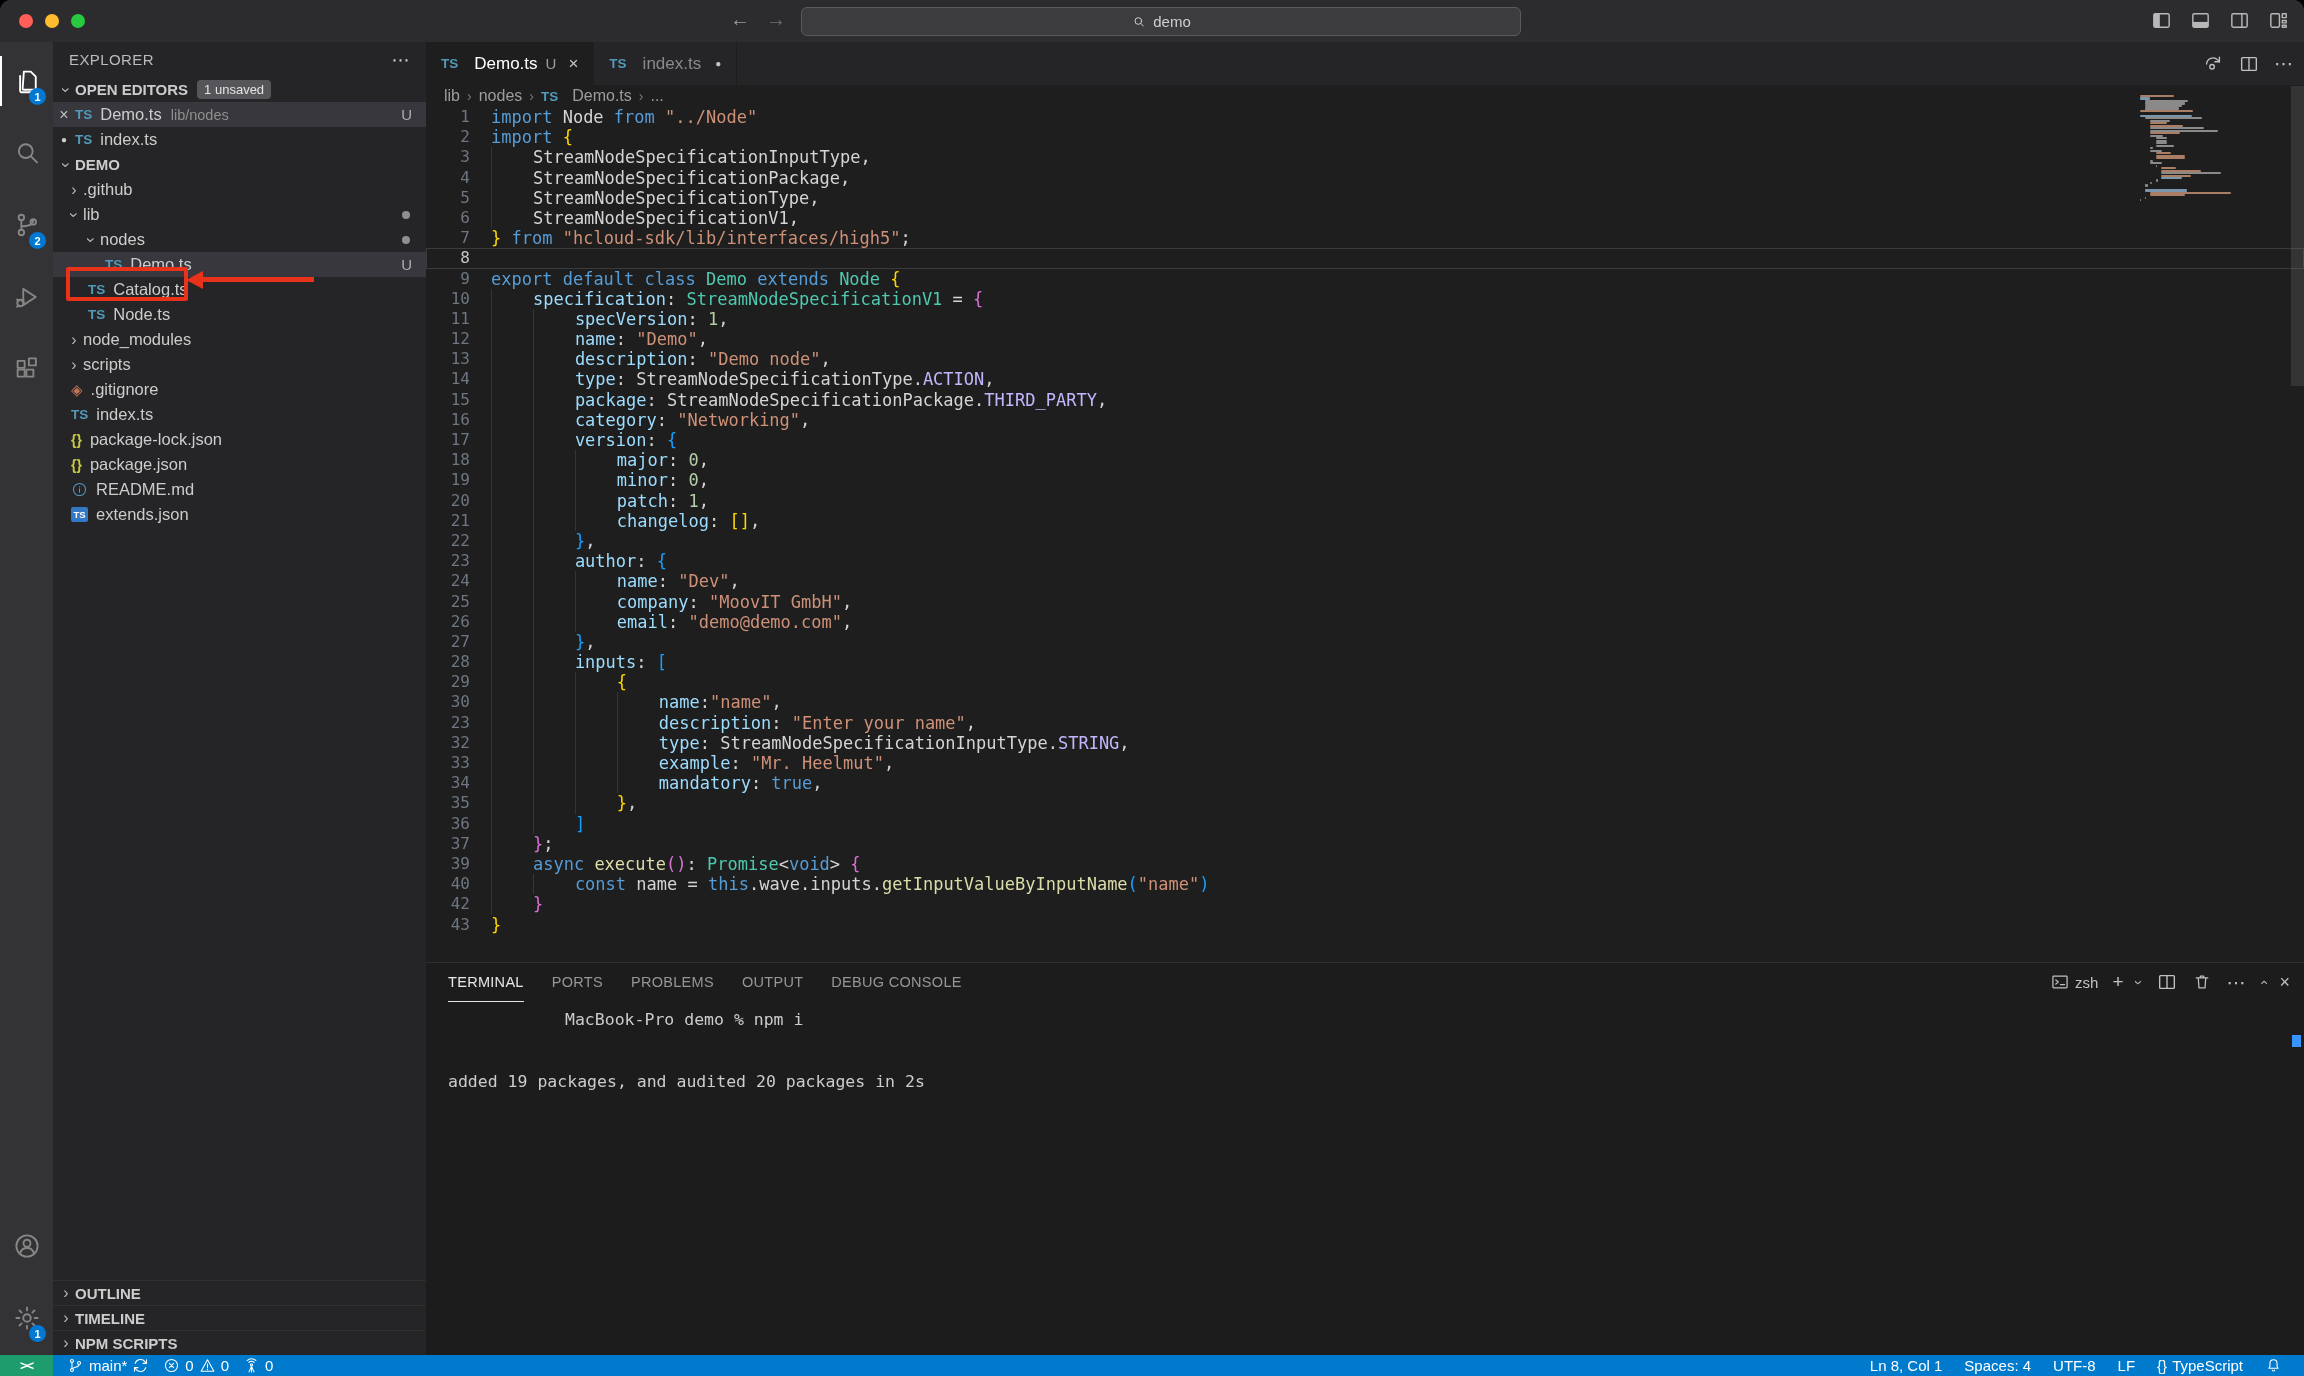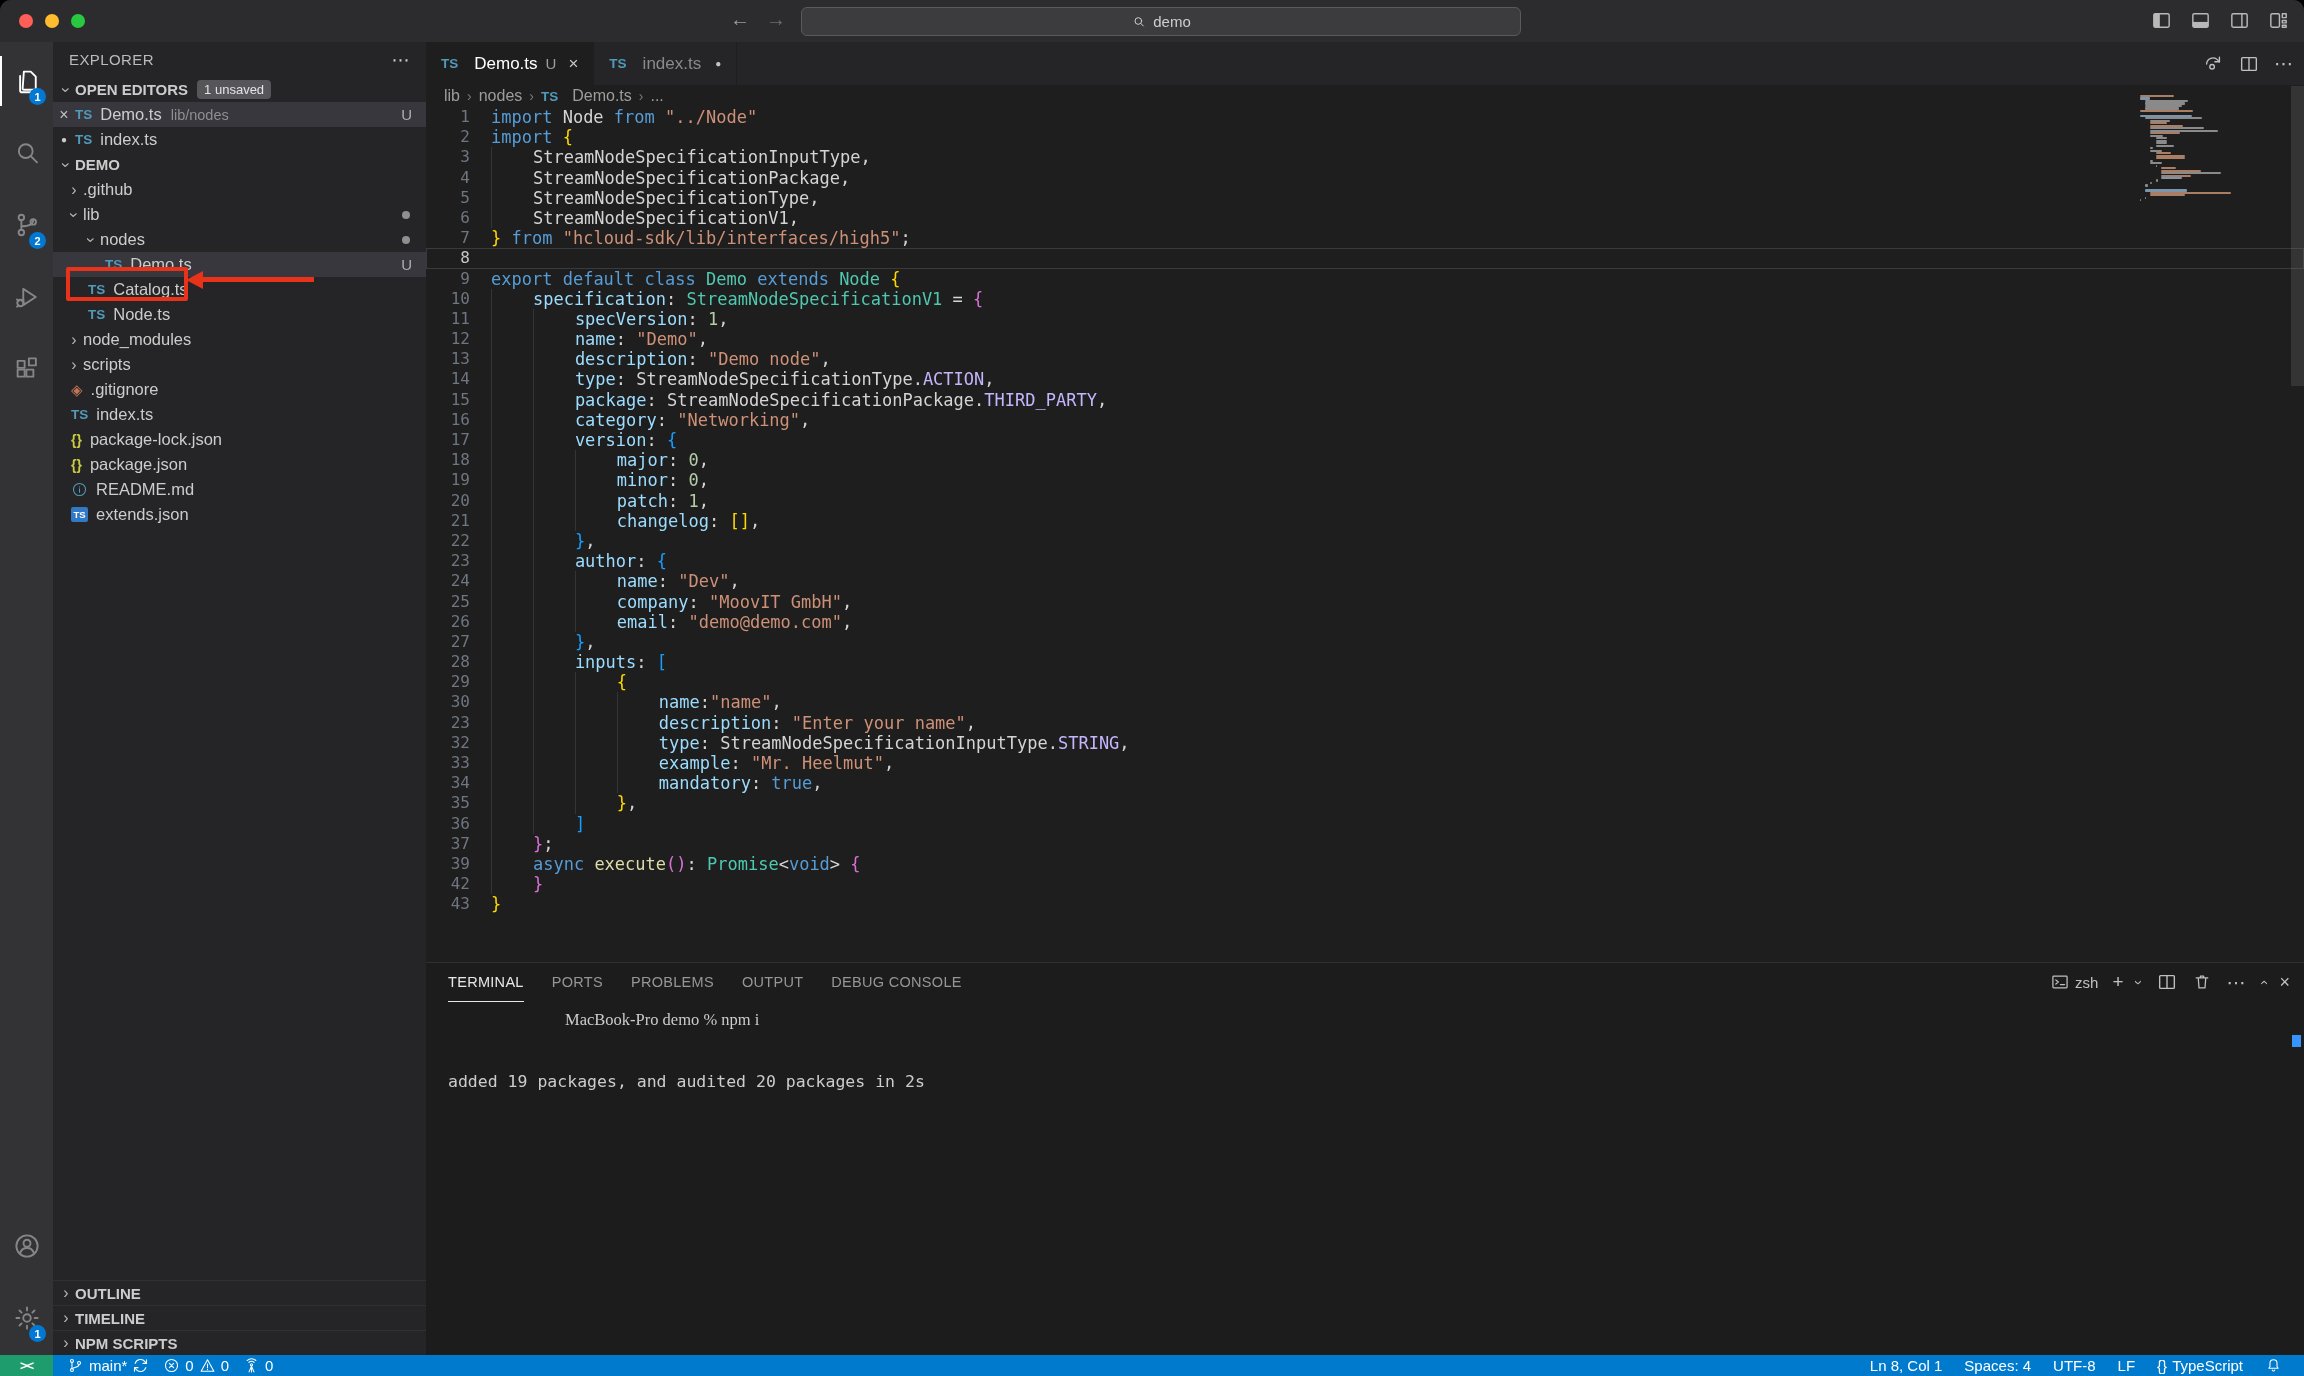--- a/index.html
+++ b/index.html
@@ -79,21 +79,21 @@
   .mm-line{height:2.1px;margin-bottom:.4px;border-radius:1px;}
   .scrollbar{position:absolute;right:0;top:44px;width:13px;height:300px;background:rgba(121,121,121,0.25);}
   
   .terminal{position:absolute;left:0;right:0;bottom:0;height:392px;background:#1c1c1c;border-top:1px solid #2f2f30;}
   .term-header{height:38px;display:flex;align-items:center;padding-left:22px;position:relative;}
   .term-tab{font-size:14.5px;color:#969696;margin-right:28px;letter-spacing:.3px;height:38px;display:flex;align-items:center;}
   .term-tab.active{color:#e7e7e7;border-bottom:1px solid #e7e7e7;}
   .term-actions{position:absolute;right:14px;top:0;height:38px;display:flex;align-items:center;gap:14px;color:#c0c0c0;font-size:15px;}
   .term-body{font-family:"DejaVu Sans Mono","Liberation Mono",monospace;font-size:16.5px;color:#cccccc;padding:8px 0 0 22px;}
   .term-line{height:31px;line-height:22px;white-space:pre;}
-  .term-line.indented{padding-left:117px;font-family:Liberation Serif, serif;}
+  .term-line.indented{padding-left:117px;}
   .term-marker{position:absolute;right:3px;top:72px;width:9px;height:12px;background:#3794ff;}
   
   .statusbar{position:absolute;left:0;right:0;bottom:0;height:21px;background:#007acc;color:#ffffff;
     display:flex;align-items:center;font-size:15px;}
   .sb-remote{background:#1f9c6d;height:21px;width:53px;display:flex;align-items:center;justify-content:center;
     font-weight:bold;letter-spacing:-1px;font-size:13px;}
   .sb-item{display:flex;align-items:center;gap:5px;margin-left:14px;}
   .sb-right{margin-left:auto;display:flex;align-items:center;}
   .sb-right .sb-item{margin-left:0;margin-right:22px;}
   svg{display:block;}
@@ -403,20 +403,21 @@
           <div class="code-line"><span class="ln">29</span><span class="lc"><span class="ig"></span><span class="ig"></span><span class="ig"></span><span class="b1">{</span></span></div>
           <div class="code-line"><span class="ln">30</span><span class="lc"><span class="ig"></span><span class="ig"></span><span class="ig"></span><span class="ig"></span><span class="prop">name</span><span class="d">:</span><span class="str">"name"</span><span class="d">,</span></span></div>
           <div class="code-line"><span class="ln">23</span><span class="lc"><span class="ig"></span><span class="ig"></span><span class="ig"></span><span class="ig"></span><span class="prop">description</span><span class="d">: </span><span class="str">"Enter your name"</span><span class="d">,</span></span></div>
           <div class="code-line"><span class="ln">32</span><span class="lc"><span class="ig"></span><span class="ig"></span><span class="ig"></span><span class="ig"></span><span class="prop">type</span><span class="d">: StreamNodeSpecificationInputType.</span><span class="en">STRING</span><span class="d">,</span></span></div>
           <div class="code-line"><span class="ln">33</span><span class="lc"><span class="ig"></span><span class="ig"></span><span class="ig"></span><span class="ig"></span><span class="prop">example</span><span class="d">: </span><span class="str">"Mr. Heelmut"</span><span class="d">,</span></span></div>
           <div class="code-line"><span class="ln">34</span><span class="lc"><span class="ig"></span><span class="ig"></span><span class="ig"></span><span class="ig"></span><span class="prop">mandatory</span><span class="d">: </span><span class="kw">true</span><span class="d">,</span></span></div>
           <div class="code-line"><span class="ln">35</span><span class="lc"><span class="ig"></span><span class="ig"></span><span class="ig"></span><span class="b1">}</span><span class="d">,</span></span></div>
           <div class="code-line"><span class="ln">36</span><span class="lc"><span class="ig"></span><span class="ig"></span><span class="b3">]</span></span></div>
           <div class="code-line"><span class="ln">37</span><span class="lc"><span class="ig"></span><span class="b2">}</span><span class="d">;</span></span></div>
           <div class="code-line"><span class="ln">39</span><span class="lc"><span class="ig"></span><span class="kw">async</span><span class="d"> </span><span class="fn">execute</span><span class="b2">()</span><span class="d">: </span><span class="typ">Promise</span><span class="d">&lt;</span><span class="kw">void</span><span class="d">&gt; </span><span class="b2">{</span></span></div>
+          <div class="code-line"><span class="ln">40</span><span class="lc"><span class="ig"></span><span class="ig"></span><span class="kw">const</span><span class="d"> name = </span><span class="kw">this</span><span class="d">.wave.inputs.</span><span class="fn">getInputValueByInputName</span><span class="b3">(</span><span class="str">"name"</span><span class="b3">)</span></span></div>
           <div class="code-line"><span class="ln">42</span><span class="lc"><span class="ig"></span><span class="b2">}</span></span></div>
           <div class="code-line"><span class="ln">43</span><span class="lc"><span class="b1">}</span></span></div>
         </div>
       <div class="minimap" id="minimap">
           <div class="mm-line" style="margin-left: 0px; width: 33.8px; background: rgb(169, 126, 100);"></div>
           <div class="mm-line" style="margin-left: 0px; width: 10.4px; background: rgb(123, 149, 172);"></div>
           <div class="mm-line" style="margin-left: 5.2px; width: 42.9px; background: rgb(138, 138, 138);"></div>
           <div class="mm-line" style="margin-left: 5.2px; width: 40.3px; background: rgb(138, 138, 138);"></div>
           <div class="mm-line" style="margin-left: 5.2px; width: 36.4px; background: rgb(138, 138, 138);"></div>
           <div class="mm-line" style="margin-left: 5.2px; width: 33.8px; background: rgb(138, 138, 138);"></div>

